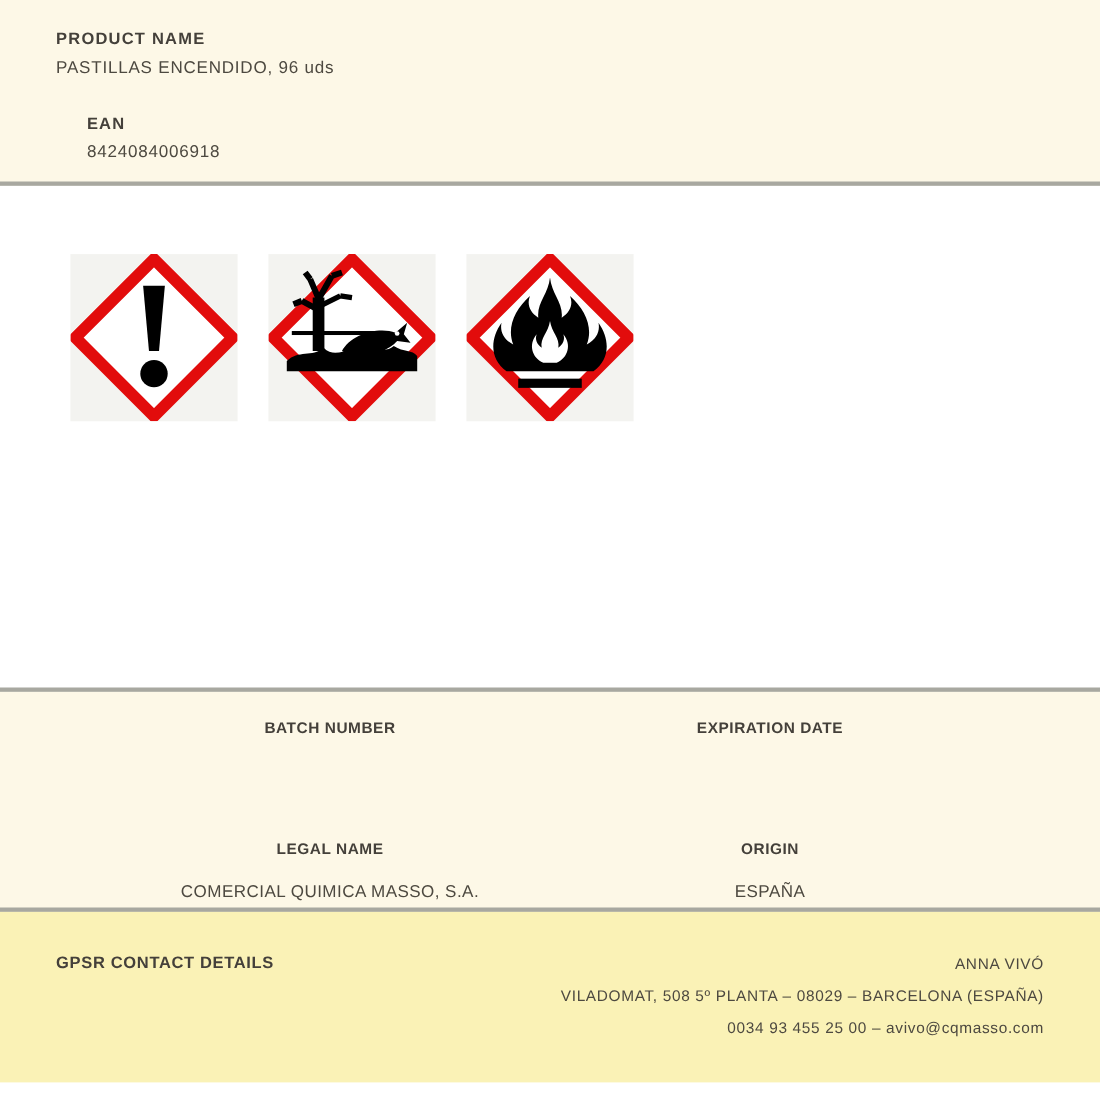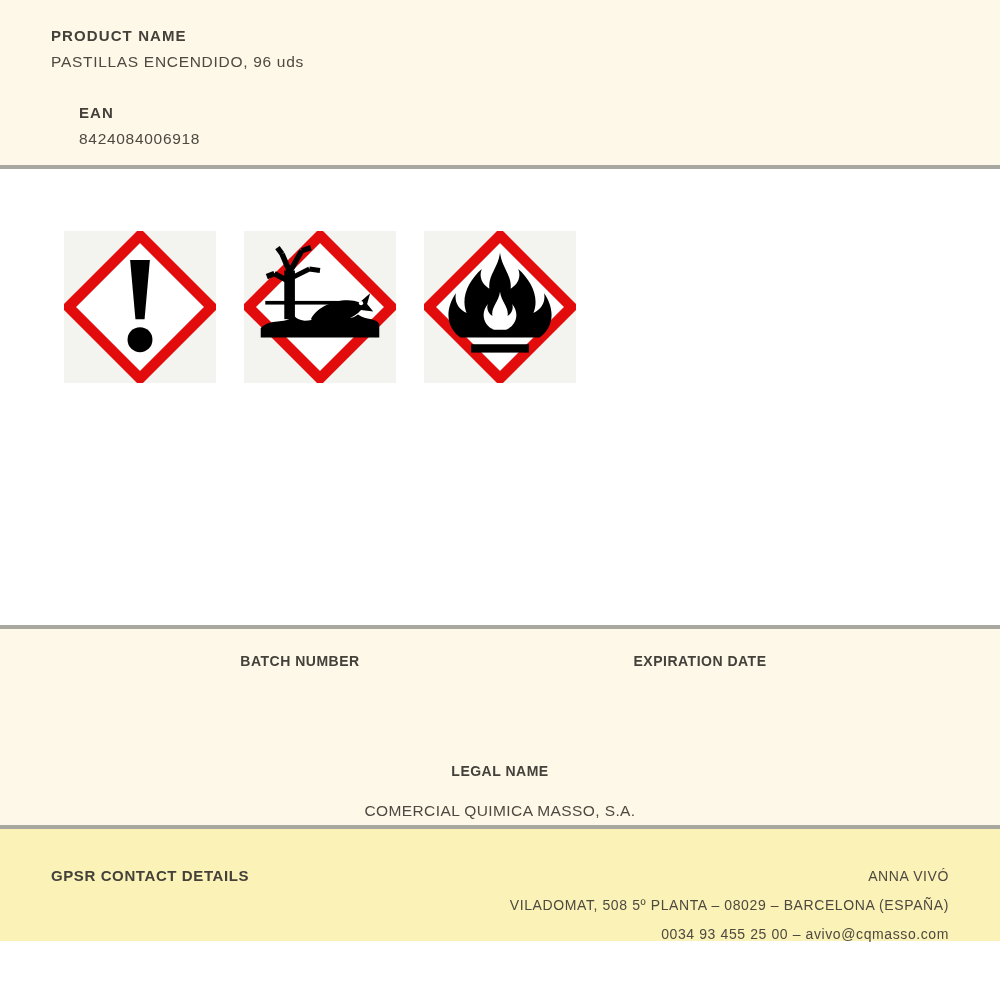--- a/index.html
+++ b/index.html
@@ -67,21 +67,21 @@
     letter-spacing:0.5px;
   }
   .detail-value{
     margin-top:23px;
     font-size:15.5px;color:var(--text-body);
     letter-spacing:0.4px;
   }
 
   
   .sec-contact{
-    height:112px;
+    height:155px;
     background:var(--yellow);
     padding:33px 51px 0 51px;
     display:flex;
     justify-content:space-between;
     align-items:flex-start;
   }
   .contact-label{
     font-size:15px;font-weight:bold;color:var(--text-dark);
     letter-spacing:0.6px;
     line-height:28px;
@@ -172,20 +172,24 @@
       <div class="detail-col">
         <div class="detail-label">EXPIRATION DATE</div>
         <div class="detail-value"></div>
       </div>
     </div>
     <div class="detail-row">
       <div class="detail-col">
         <div class="detail-label">LEGAL NAME</div>
         <div class="detail-value">COMERCIAL QUIMICA MASSO, S.A.</div>
       </div>
+      <div class="detail-col">
+        <div class="detail-label">ORIGIN</div>
+        <div class="detail-value">ESPAÑA</div>
+      </div>
     </div>
   </section>
 
   <section class="sec-contact">
     <div class="contact-label">GPSR CONTACT DETAILS</div>
     <div class="contact-lines">
       <div>ANNA VIVÓ</div>
       <div>VILADOMAT, 508 5º PLANTA – 08029 – BARCELONA (ESPAÑA)</div>
       <div>0034 93 455 25 00 – avivo@cqmasso.com</div>
     </div>

